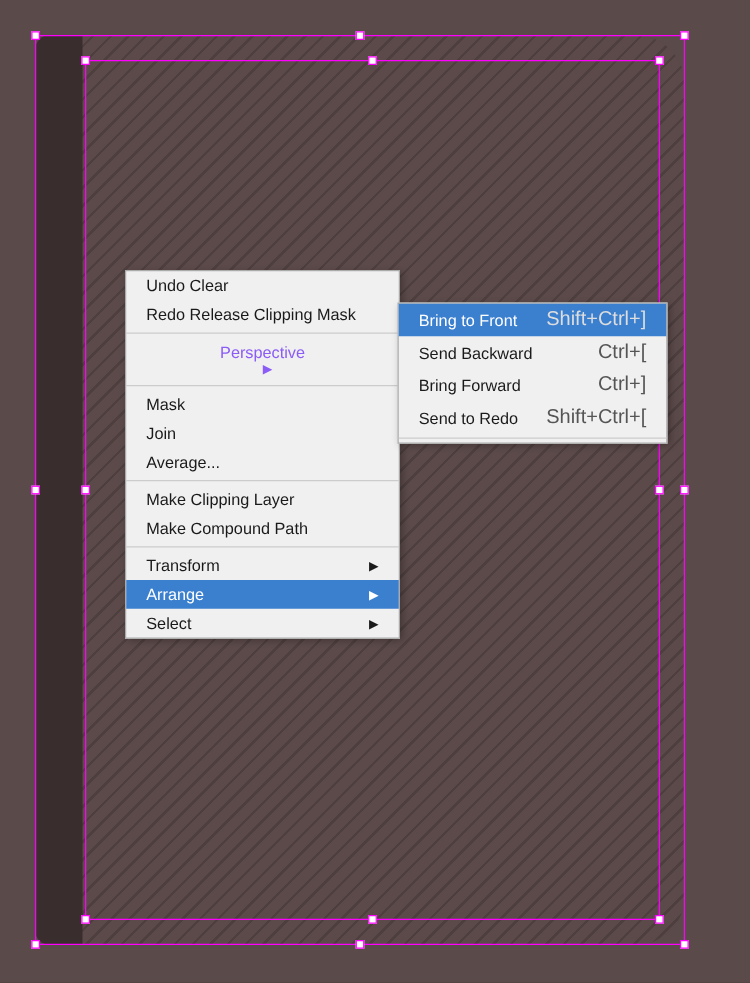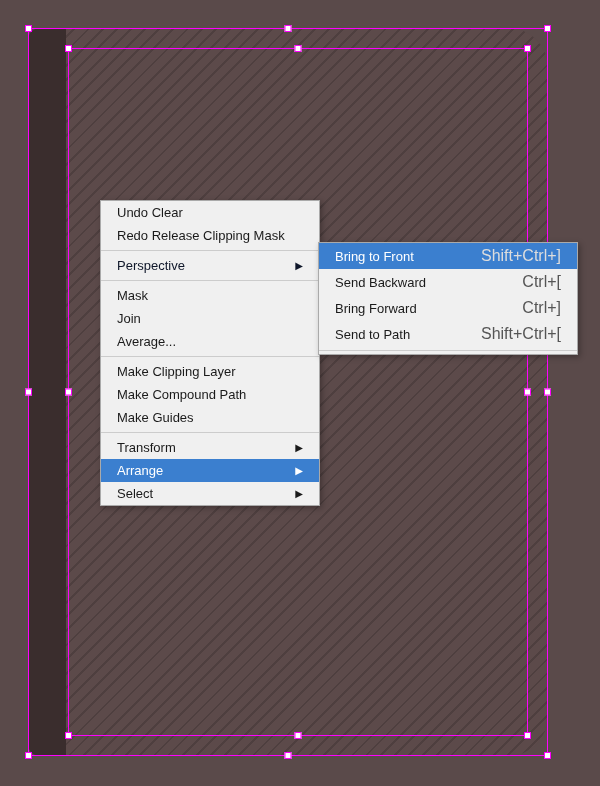--- a/index.html
+++ b/index.html
@@ -86,21 +86,21 @@
     .sel-inner {
       top: 48px;
       left: 68px;
       width: 460px;
       height: 688px;
     }
 
     
     .context-menu {
       position: absolute;
-      top: 200px;
+      top: 216px;
       left: 100px;
       background: #f0f0f0;
       border: 1px solid #aaa;
       box-shadow: 2px 2px 6px rgba(0,0,0,0.3);
       width: 220px;
       z-index: 10;
     }
 
     .menu-item {
       padding: 4px 16px;
@@ -112,22 +112,23 @@
       justify-content: space-between;
       position: relative;
     }
 
     .menu-item.active {
       background: #3b7fcf;
       color: white;
     }
 
     .menu-item.disabled {
-      color: #0f172a;
+      color: #8b5cf6;
       cursor: default;
+      flex-direction: column;
     }
 
     .menu-separator {
       height: 1px;
       background: #ccc;
       margin: 3px 0;
     }
 
     .menu-item .arrow {
       font-size: 10px;
@@ -135,21 +136,21 @@
     }
 
     
     .submenu {
       position: absolute;
       top: 242px;
       left: 318px;
       background: #f0f0f0;
       border: 1px solid #aaa;
       box-shadow: 2px 2px 6px rgba(0,0,0,0.3);
-      width: 260px;
+      width: 216px;
       z-index: 11;
     }
 
     .submenu .menu-item {
       font-size: 13px;
     }
 
     .shortcut {
       color: #555;
       font-size: 16px;
@@ -216,23 +217,20 @@
   <div class="menu-item">
     <span>Average...</span>
   </div>
   <div class="menu-separator"></div>
   <div class="menu-item">
     <span>Make Clipping Layer</span>
   </div>
   <div class="menu-item">
     <span>Make Compound Path</span>
   </div>
-  <div class="menu-item">
-    <span>Make Guides</span>
-  </div>
   <div class="menu-separator"></div>
   <div class="menu-item">
     <span>Transform</span>
     <span class="arrow">▶</span>
   </div>
   <div class="menu-item active">
     <span>Arrange</span>
     <span class="arrow">▶</span>
   </div>
   <div class="menu-item">
@@ -248,17 +246,17 @@
   </div>
   <div class="menu-item">
     <span>Send Backward</span>
     <span class="shortcut">Ctrl+[</span>
   </div>
   <div class="menu-item">
     <span>Bring Forward</span>
     <span class="shortcut">Ctrl+]</span>
   </div>
   <div class="menu-item">
-    <span>Send to Path</span>
+    <span>Send to Redo</span>
     <span class="shortcut">Shift+Ctrl+[</span>
   </div>
   <div class="menu-separator"></div>
 </div>
 
 </body></html>

